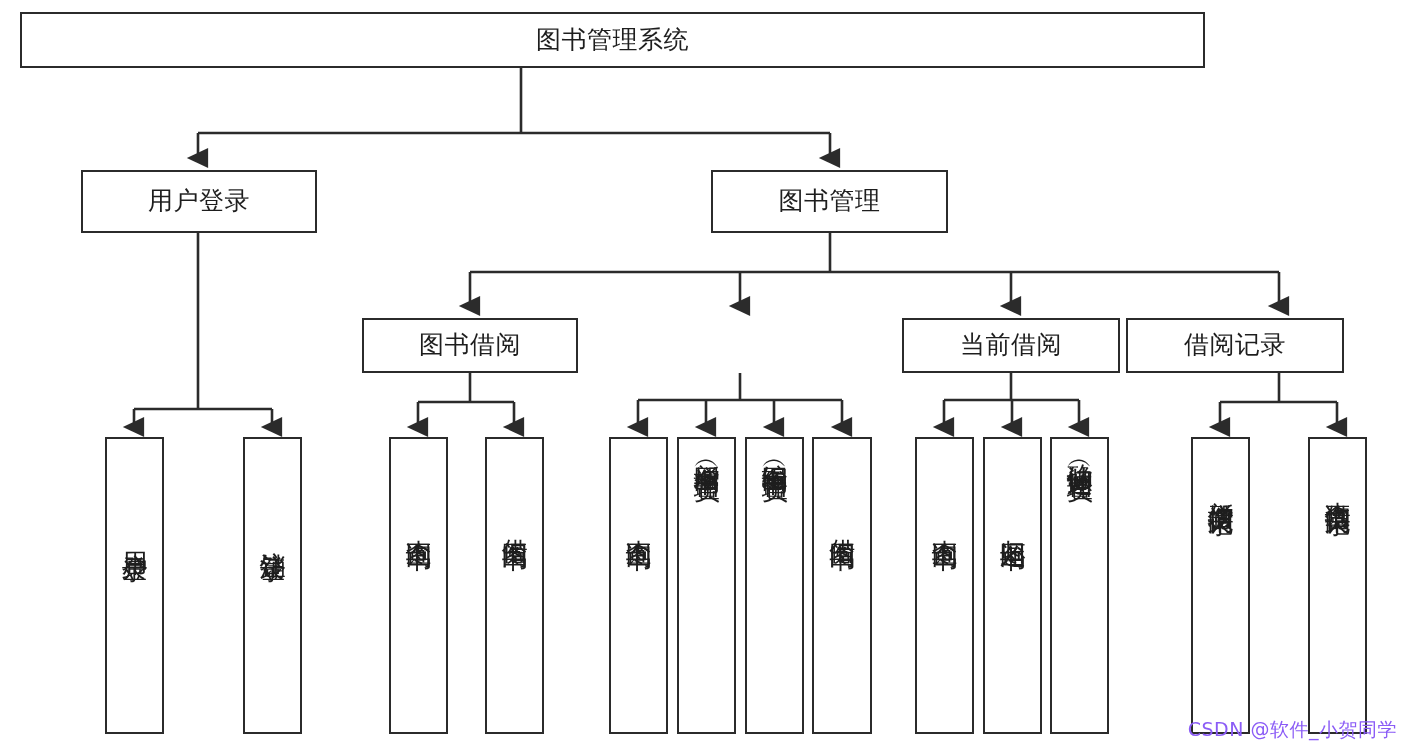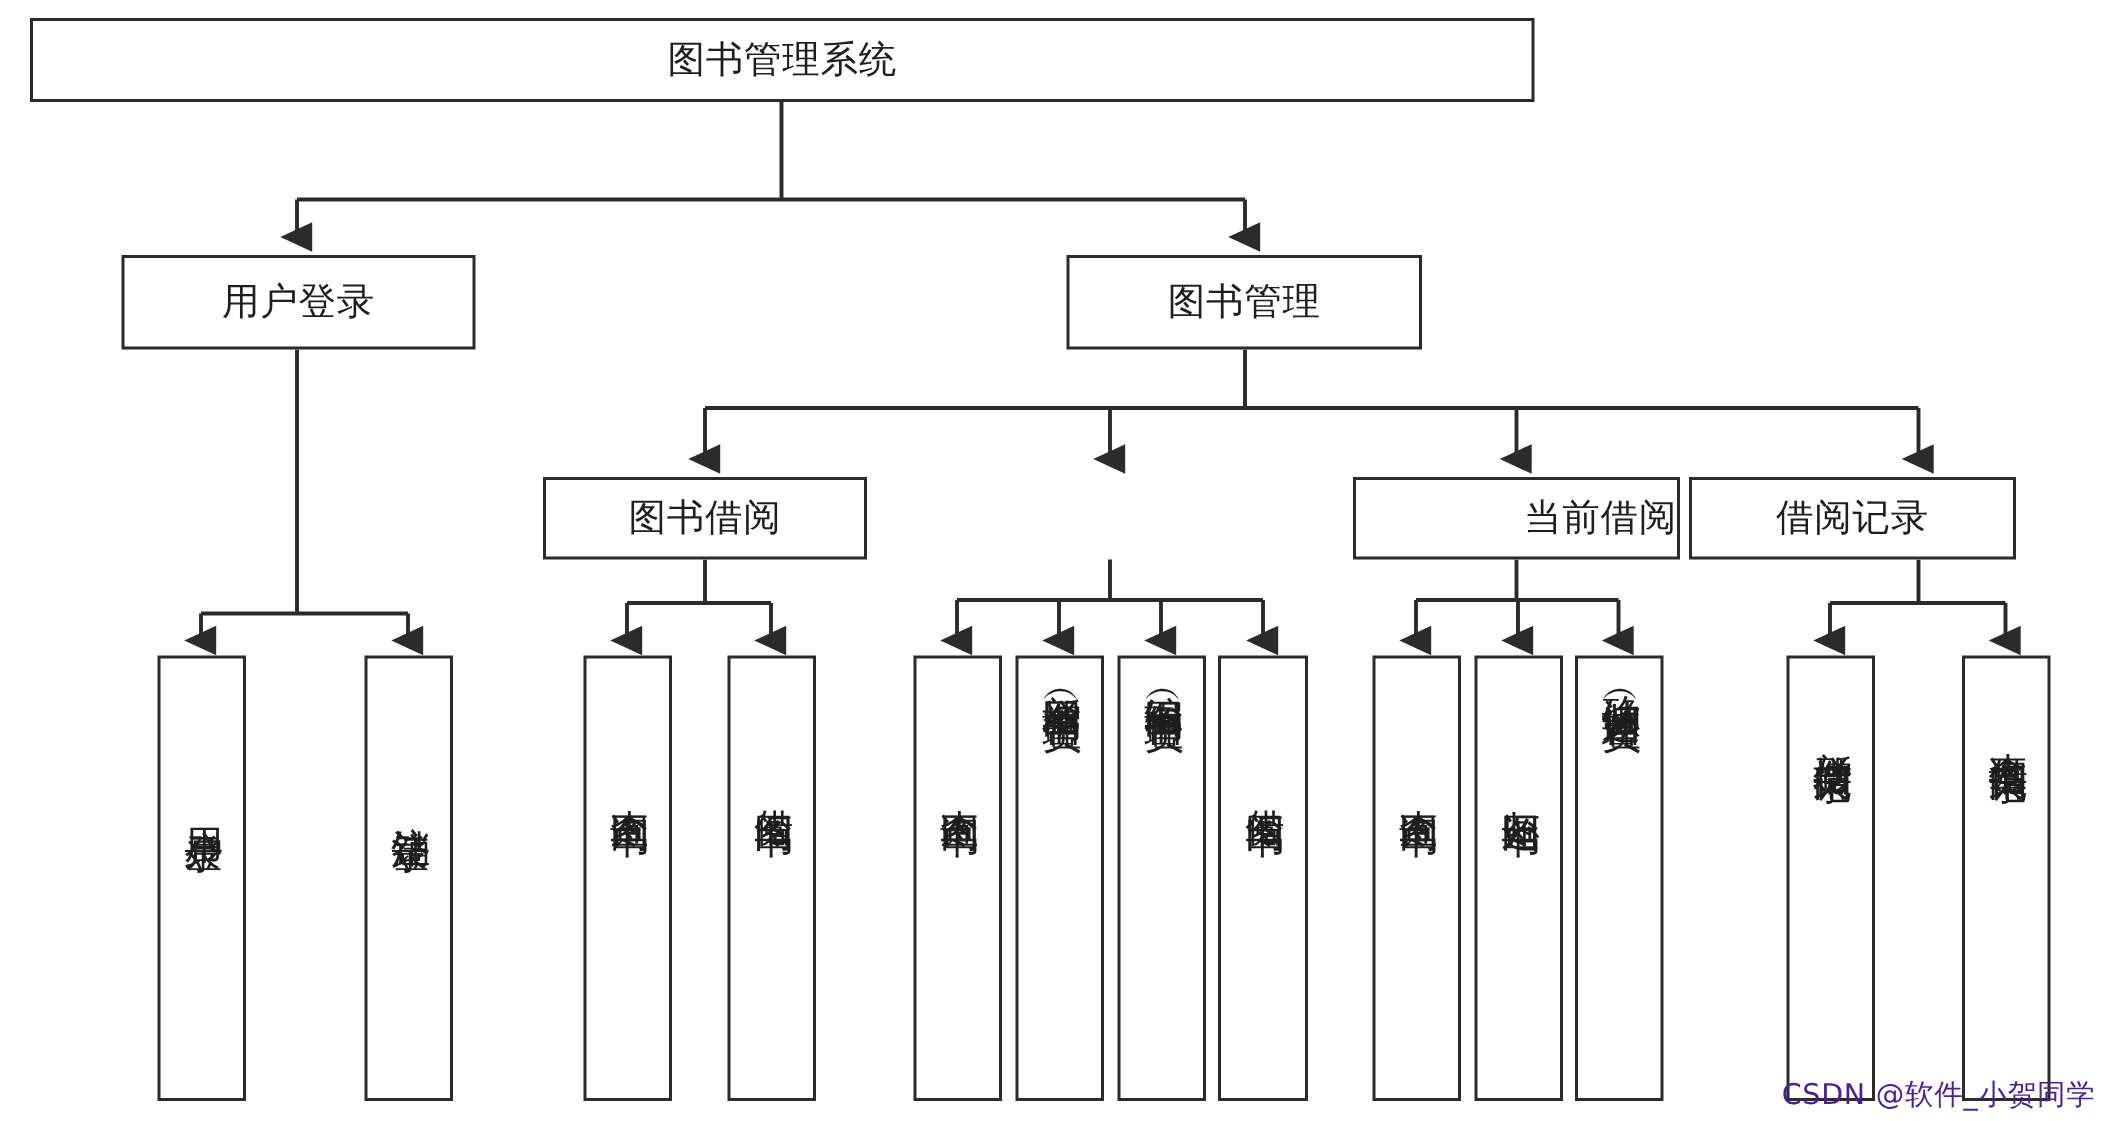--- a/index.html
+++ b/index.html
@@ -57,21 +57,21 @@
     line-height:1.06;
     letter-spacing:2px;
     white-space:nowrap;
     margin:0 auto;
   }
   .watermark{
     position:absolute;
     right:8px;
     bottom:4px;
     font-size:19px;
-    color:#4c1d95;
+    color:#8b5cf6;
     letter-spacing:0.5px;
     z-index:6;
     white-space:nowrap;
     font-family:"DejaVu Sans","Liberation Sans",sans-serif;
   }
 </style>
 </head>
 <body>
 
 <div id="canvas">
@@ -119,38 +119,38 @@
       <path d="M1012,400 L1012,427" marker-end="url(#arw)"></path>
       <path d="M1079,400 L1079,427" marker-end="url(#arw)"></path>
 
       <path d="M1279,373 L1279,402"></path>
       <path d="M1220,402 L1337,402"></path>
       <path d="M1220,402 L1220,427" marker-end="url(#arw)"></path>
       <path d="M1337,402 L1337,427" marker-end="url(#arw)"></path>
     </g>
   </svg>
 
-  <div class="node h root" style="left:20px;top:12px;width:1003px;height:56px;">
+  <div class="node h root" style="left:20px;top:12px;width:1185px;height:56px;">
     <span class="lbl">图书管理系统</span>
   </div>
 
   <div class="node h" style="left:81px;top:170px;width:236px;height:63px;">
     <span class="lbl">用户登录</span>
   </div>
 
   <div class="node h" style="left:711px;top:170px;width:237px;height:63px;">
     <span class="lbl">图书管理</span>
   </div>
 
   <div class="node h" style="left:362px;top:318px;width:216px;height:55px;">
     <span class="lbl">图书借阅</span>
   </div>
 
 
-  <div class="node h" style="left:902px;top:318px;width:218px;height:55px;justify-content:flex-end;">
+  <div class="node h" style="left:902px;top:318px;width:218px;height:55px;">
     <span class="lbl">当前借阅</span>
   </div>
 
   <div class="node h" style="left:1126px;top:318px;width:218px;height:55px;">
     <span class="lbl">借阅记录</span>
   </div>
 
   <div class="node v" style="left:105px;top:437px;width:59px;height:297px;padding-top:92px;">
     <span class="lbl">用户登录</span>
   </div>

